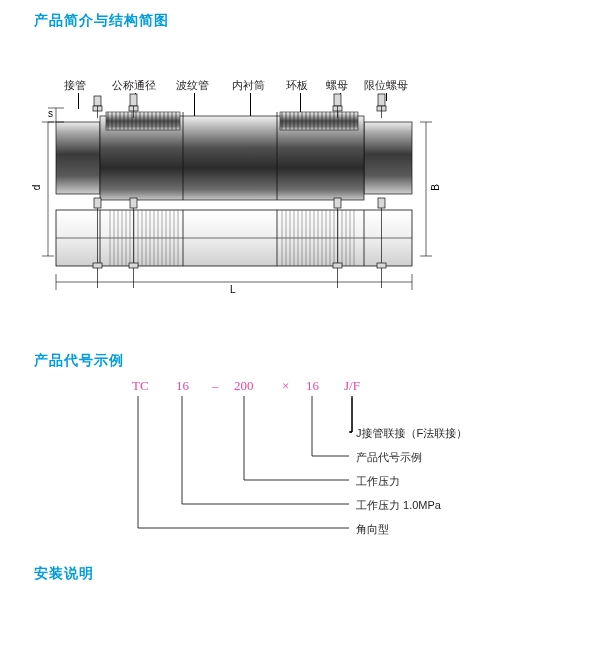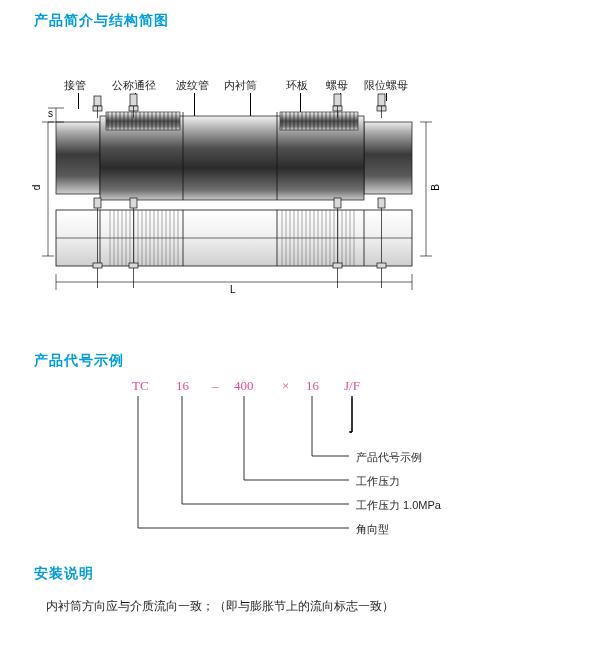--- a/index.html
+++ b/index.html
@@ -97,21 +97,21 @@
 
 <div class="section-title title-1">产品简介与结构简图</div>
 <div class="section-title title-2">产品代号示例</div>
 <div class="section-title title-3">安装说明</div>
 
 <div id="figure1">
 
   <div class="callout" style="left:30px; top:18px;">接管</div>
   <div class="callout" style="left:78px; top:18px;">公称通径</div>
   <div class="callout" style="left:142px; top:18px;">波纹管</div>
-  <div class="callout" style="left:190px; top:18px;">内衬筒</div>
+  <div class="callout" style="left:198px; top:18px;">内衬筒</div>
   <div class="callout" style="left:252px; top:18px;">环板</div>
   <div class="callout" style="left:292px; top:18px;">螺母</div>
   <div class="callout" style="left:330px; top:18px;">限位螺母</div>
 
   <div class="vline" style="left:44px; top:33px; height:16px;"></div>
   <div class="vline" style="left:101px; top:33px; height:10px;"></div>
   <div class="vline" style="left:160px; top:33px; height:26px;"></div>
   <div class="vline" style="left:216px; top:33px; height:40px;"></div>
   <div class="vline" style="left:266px; top:33px; height:26px;"></div>
   <div class="vline" style="left:306px; top:33px; height:12px;"></div>
@@ -324,21 +324,21 @@
   <div class="dim-label rot" style="left:0px; top:122px;">d</div>
   <div class="dim-label rot" style="left:398px; top:122px;">B</div>
   <div class="dim-label" style="left:196px; top:224px;">L</div>
 </div>
 
 <div id="figure2">
 
   <div class="code-token" style="left:98px;  top:0px;">TC</div>
   <div class="code-token" style="left:142px; top:0px;">16</div>
   <div class="code-token" style="left:178px; top:0px;">–</div>
-  <div class="code-token" style="left:200px; top:0px;">400</div>
+  <div class="code-token" style="left:200px; top:0px;">200</div>
   <div class="code-token" style="left:248px; top:0px;">×</div>
   <div class="code-token" style="left:272px; top:0px;">16</div>
   <div class="code-token" style="left:310px; top:0px;">J/F</div>
 
   <svg width="500" height="165" viewBox="0 0 500 165" style="position:absolute; left:0; top:0;">
     <g stroke="#000" stroke-width="0.8" fill="none">
 
       <path d="M318 18 L318 54 L316 54"></path>
       <line x1="316" y1="54" x2="318" y2="54"></line>
       <path d="M318 18 L318 54 L315 54"></path>
@@ -348,21 +348,21 @@
       <path d="M210 18 L210 102 L315 102"></path>
 
       <path d="M148 18 L148 126 L315 126"></path>
 
       <path d="M104 18 L104 150 L315 150"></path>
 
       <path d="M318 20 L318 54 L315 54"></path>
     </g>
   </svg>
 
+  <div class="code-desc" style="left:322px; top:48px;">J接管联接（F法联接）</div>
   <div class="code-desc" style="left:322px; top:72px;">产品代号示例</div>
   <div class="code-desc" style="left:322px; top:96px;">工作压力</div>
   <div class="code-desc" style="left:322px; top:120px;">工作压力 1.0MPa</div>
   <div class="code-desc" style="left:322px; top:144px;">角向型</div>
 </div>
 
 <div id="notes">
-  <p>内衬筒方向应与介质流向一致；（即与膨胀节上的流向标志一致）</p>
 </div>
 
 </body></html>

